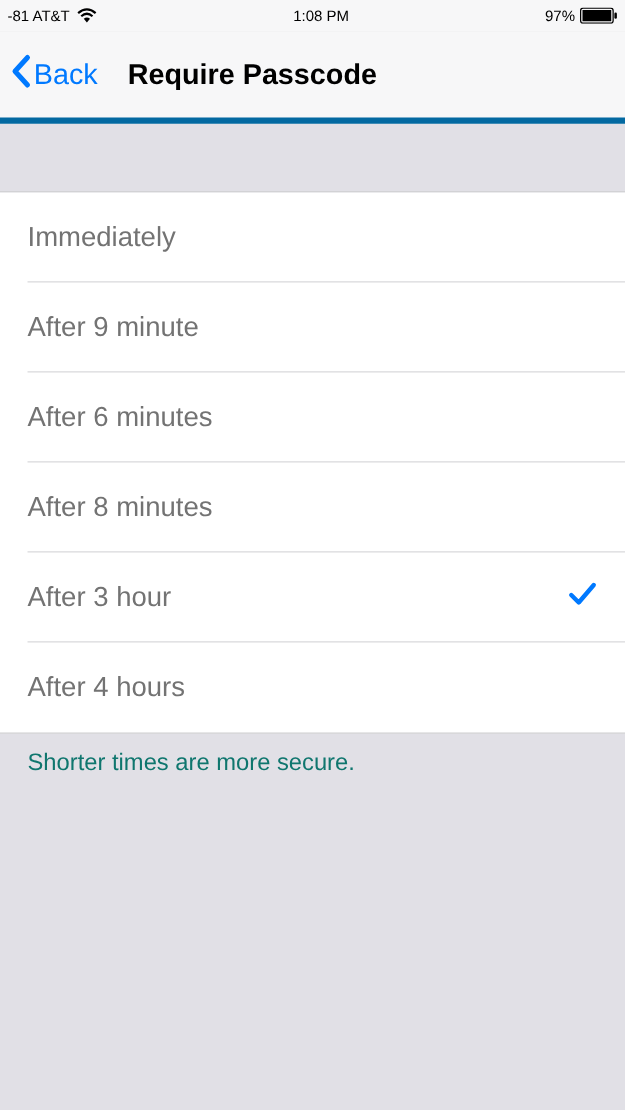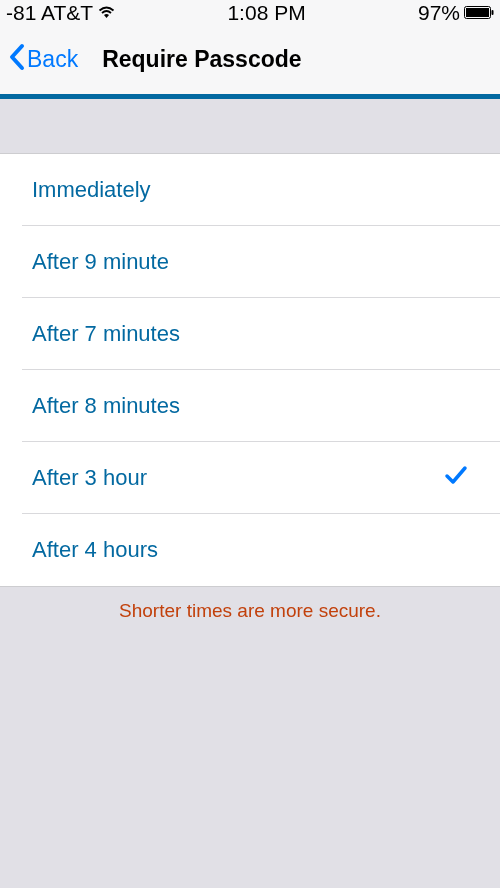--- a/index.html
+++ b/index.html
@@ -15,21 +15,21 @@
       background: #e1e0e6;
       overflow: hidden;
     }
     .status-bar {
       height: 25px;
       background: #f7f7f8;
       display: flex;
       justify-content: space-between;
       align-items: center;
       padding: 0 6px;
-      font-size: 21px;
+      font-size: 12px;
       color: #000;
     }
     .status-left {
       display: flex;
       align-items: center;
       gap: 5px;
     }
     .status-right {
       display: flex;
       align-items: center;
@@ -70,43 +70,42 @@
     }
     .list {
       background: #fff;
       border-bottom: 1px solid #cdcdd0;
     }
     .list-item {
       height: 72px;
       display: flex;
       align-items: center;
       justify-content: space-between;
-      padding: 0 32px;
+      padding: 0 22px;
       font-size: 22px;
-      color: #0369a1;
+      color: #737373;
       cursor: pointer;
       position: relative;
     }
     .list-item:not(:last-child)::after {
       content: "";
       position: absolute;
       left: 22px;
       right: 0;
       bottom: 0;
       height: 1px;
       background: #d9d9dc;
     }
     .checkmark {
       color: #0079ff;
     }
     .footer-text {
       padding: 13px 22px;
       font-size: 19px;
-      color: #c2410c;
-      text-align: center;
+      color: #0f766e;
     }
   </style>
 </head>
 <body>
 
 <div class="status-bar">
   <div class="status-left">
     <span>-81 AT&amp;T</span>
     <span class="wifi-icon">
       <svg width="17" height="13" viewBox="0 0 17 13">
@@ -144,21 +143,21 @@
 <div class="spacer"></div>
 
 <div class="list">
   <div class="list-item">
     <span>Immediately</span>
   </div>
   <div class="list-item">
     <span>After 9 minute</span>
   </div>
   <div class="list-item">
-    <span>After 7 minutes</span>
+    <span>After 6 minutes</span>
   </div>
   <div class="list-item">
     <span>After 8 minutes</span>
   </div>
   <div class="list-item">
     <span>After 3 hour</span>
     <span class="checkmark">
       <svg width="24" height="22" viewBox="0 0 24 22">
         <polyline points="3,12 9,18 21,4" stroke="#0079ff" stroke-width="3.5" fill="none" stroke-linecap="round" stroke-linejoin="round"></polyline>
       </svg>

